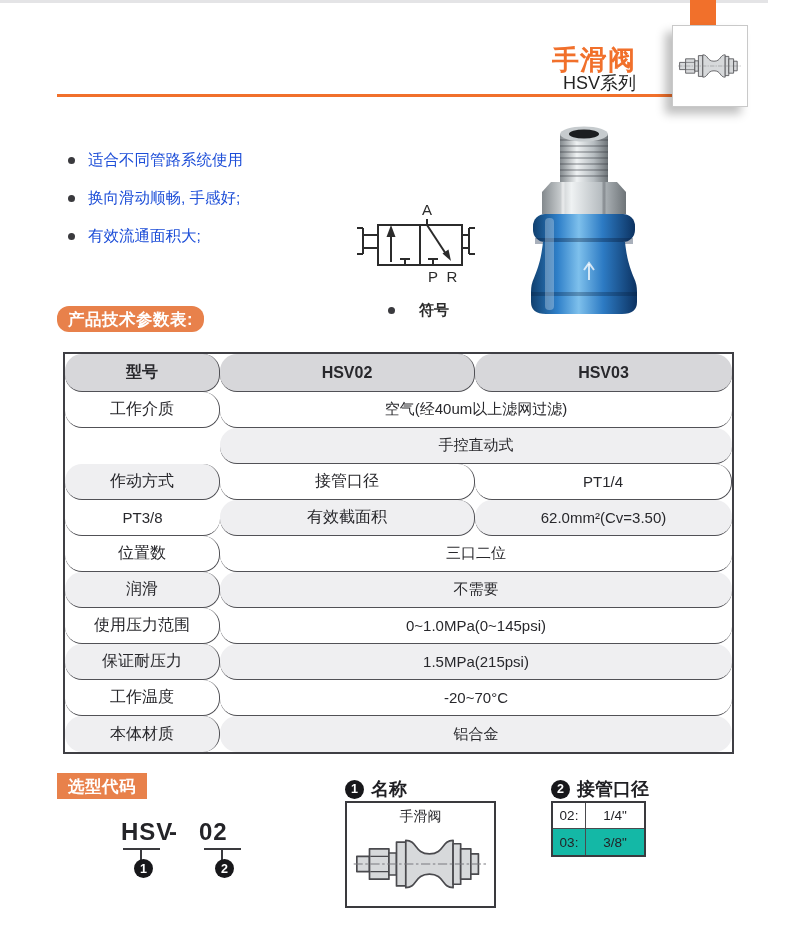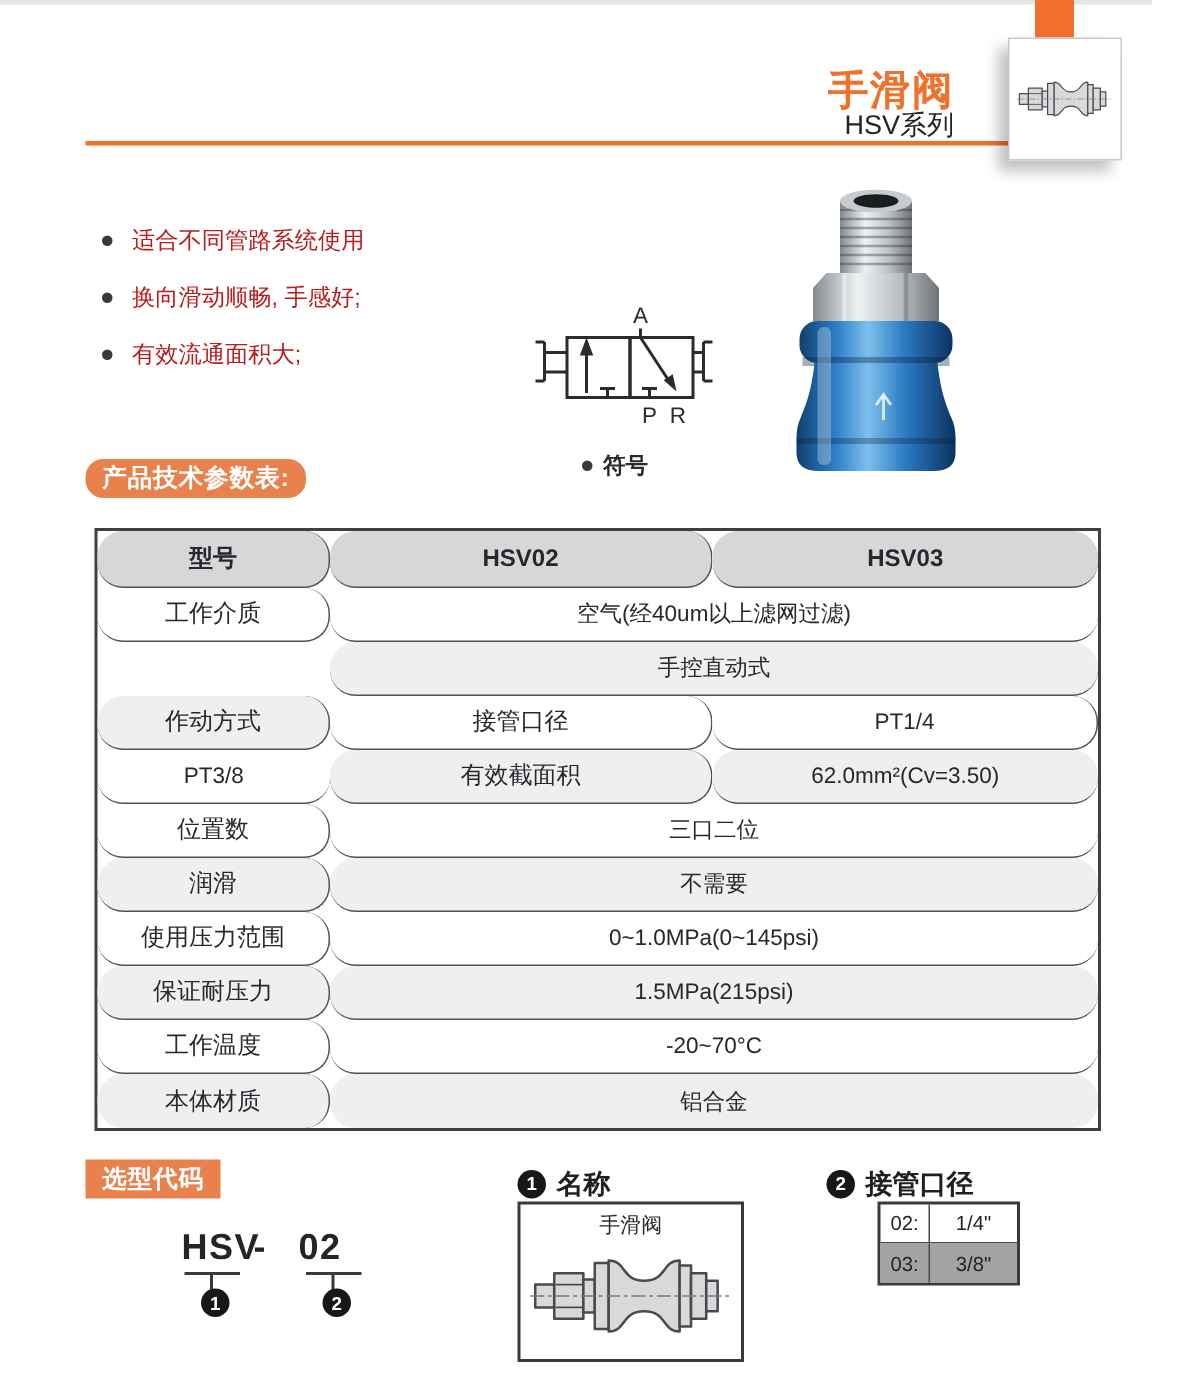--- a/index.html
+++ b/index.html
@@ -16,26 +16,26 @@
   .brand-tab{position:absolute;left:690px;top:0;width:26px;height:30px;background:var(--accent);z-index:1;}
   .thumb-box{position:absolute;left:672px;top:25px;width:76px;height:82px;background:#fff;
     border:1px solid #C9C9C9;box-shadow:-7px 7px 9px rgba(0,0,0,.25);z-index:2;
     display:flex;align-items:center;justify-content:center;}
   .page-title{position:absolute;right:132px;top:42px;font-size:27px;font-weight:bold;color:var(--accent);letter-spacing:1px;}
   .page-series{position:absolute;right:132px;top:71px;font-size:18px;color:#232323;}
   .header-line{position:absolute;left:57px;top:94px;width:615px;height:3px;background:var(--accent);}
 
   
   .features{position:absolute;left:68px;top:152px;}
-  .feature{display:flex;align-items:center;gap:13px;height:17px;margin-bottom:21px;font-size:15.5px;color:#b91c1c;}
+  .feature{display:flex;align-items:center;gap:13px;height:17px;margin-bottom:21px;font-size:15.5px;color:#1d4ed8;}
   .dot{width:7px;height:7px;border-radius:50%;background:#3A3A3E;flex:0 0 auto;}
 
   
   .symbol-svg{position:absolute;left:354px;top:198px;}
-  .symbol-caption{position:absolute;left:388px;top:301px;display:flex;align-items:center;gap:7px;
+  .symbol-caption{position:absolute;left:388px;top:301px;display:flex;align-items:center;gap:24px;
     font-size:15px;font-weight:bold;color:#2B2B2B;}
   .photo-svg{position:absolute;left:505px;top:122px;}
 
   
   .label-chip{position:absolute;background:var(--label-bg);color:#fff;font-weight:bold;
     font-size:16.5px;height:26px;line-height:26px;padding:0 11px;letter-spacing:.5px;}
   .label-spec{left:57px;top:306px;border-radius:12px;}
   .label-order{left:57px;top:773px;}
 
   
@@ -65,25 +65,25 @@
   .nc1{left:134px;} .nc2{left:215px;}
 
   
   .callout-head{position:absolute;top:777px;display:flex;align-items:center;gap:7px;
     font-size:18px;font-weight:bold;color:#1F1F23;}
   .ch-name{left:345px;} .ch-port{left:551px;}
   .name-box{position:absolute;left:345px;top:801px;width:151px;height:107px;border:2px solid #3A3A3E;
     background:#fff;display:flex;flex-direction:column;align-items:center;}
   .name-box .pname{font-size:14px;color:#2B2B2F;margin-top:5px;}
   .port-table{position:absolute;left:551px;top:801px;border:2px solid #3A3A3E;
-    display:grid;grid-template-columns:33px 58px;grid-template-rows:26px 26px;background:#fff;margin-left:34px;}
+    display:grid;grid-template-columns:33px 58px;grid-template-rows:26px 26px;background:#fff;}
   .pcell{display:flex;align-items:center;justify-content:center;font-size:13.5px;color:#232327;
     border-right:1px solid #4A4A4E;border-bottom:1px solid #4A4A4E;}
   .pcell.no-r{border-right:none;} .pcell.no-b{border-bottom:none;}
-  .pcell.alt{background:#a3a3a3;}
+  .pcell.alt{background:#14b8a6;}
 
   svg text{font-family:"Liberation Sans","DejaVu Sans",sans-serif;}
   .hidden-defs{position:absolute;width:0;height:0;overflow:hidden;}
 </style>
 </head>
 <body>
 
 <svg class="hidden-defs" aria-hidden="true">
   <defs>
     <symbol id="valve-drawing" viewBox="0 0 160 90">

